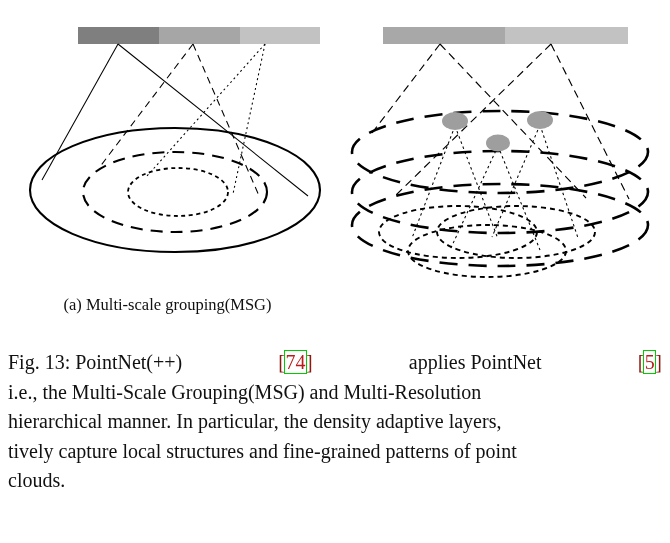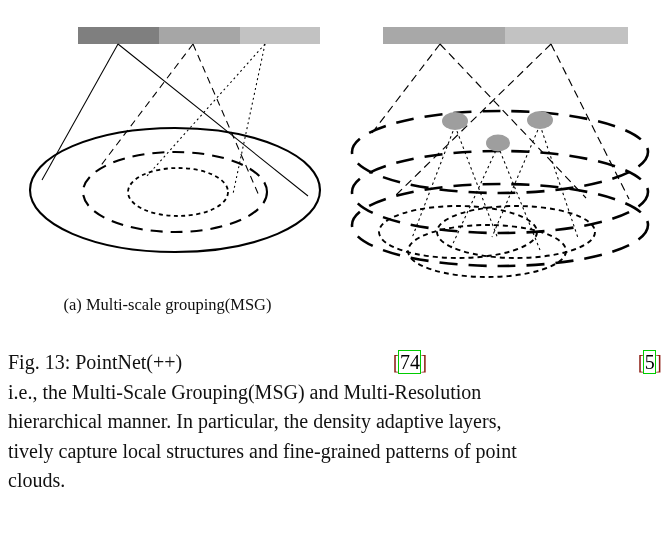--- a/index.html
+++ b/index.html
@@ -68,21 +68,21 @@
   }
   #caption .line.justified {
     display: flex;
     justify-content: space-between;
     white-space: nowrap;
   }
   .cite-bracket {
     color: #8b1a10;
   }
   .cite-num {
-    color: #000000;
+    color: #b91c1c;
     outline: 1.6px solid #00cc00;
     outline-offset: 0px;
     padding: 0 0.5px;
   }
 </style>
 </head>
 <body>
 
 <div id="page">
 
@@ -164,20 +164,21 @@
 
   <div class="subcaption-row">
     <div class="subcaption subcaption-a">(a)  Multi-scale grouping(MSG)</div>
   </div>
 
   <div id="caption">
 
     <span class="line justified">
         <span>Fig. 13: PointNet(++)</span>
         <span><span class="cite-bracket">[</span><span class="cite-num">74</span><span class="cite-bracket">]</span></span>
+        <span> applies PointNet </span>
         <span><span class="cite-bracket">[</span><span class="cite-num">5</span><span class="cite-bracket">]</span></span>
       </span>
 
     <span class="line">i.e.,  the  Multi-Scale  Grouping(MSG)  and  Multi-Resolution</span>
     <span class="line">hierarchical manner. In particular, the density adaptive layers,</span>
     <span class="line">tively capture local structures and fine-grained patterns of point</span>
     <span class="line">clouds.</span>
   </div>
 
 </div>

